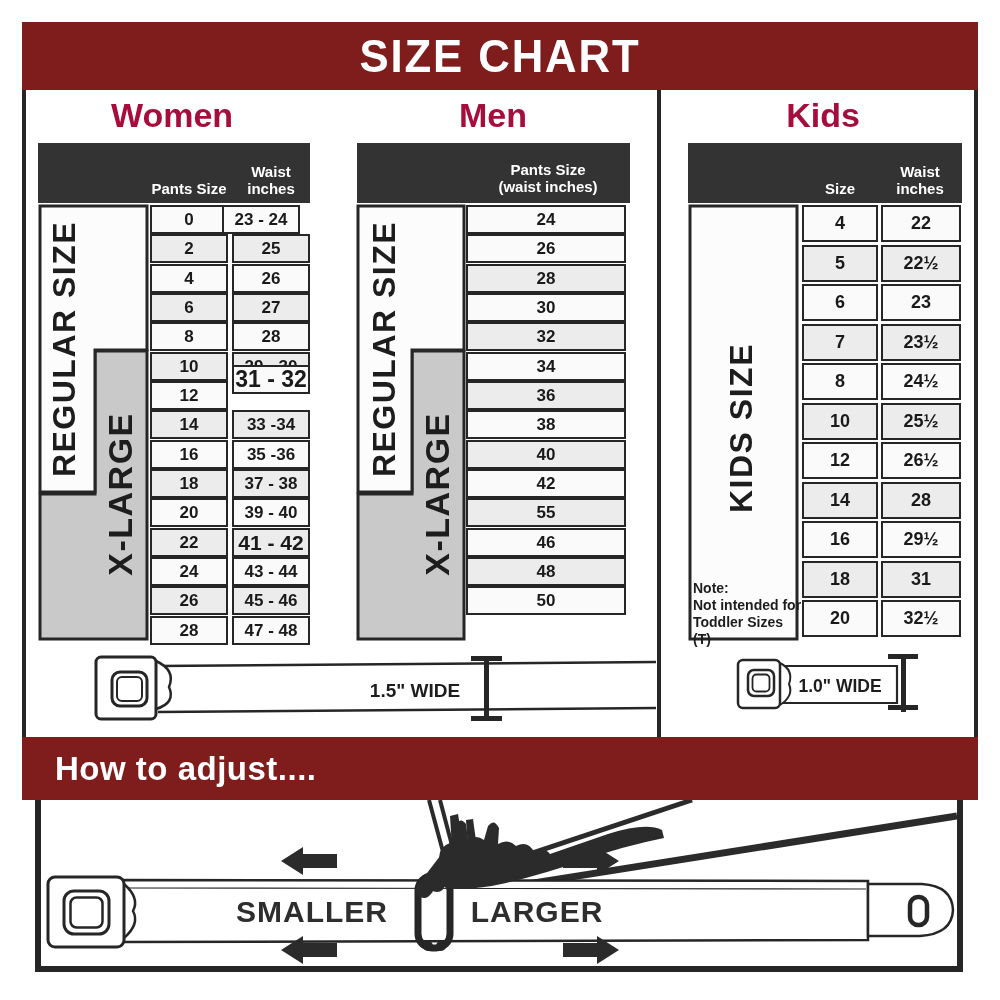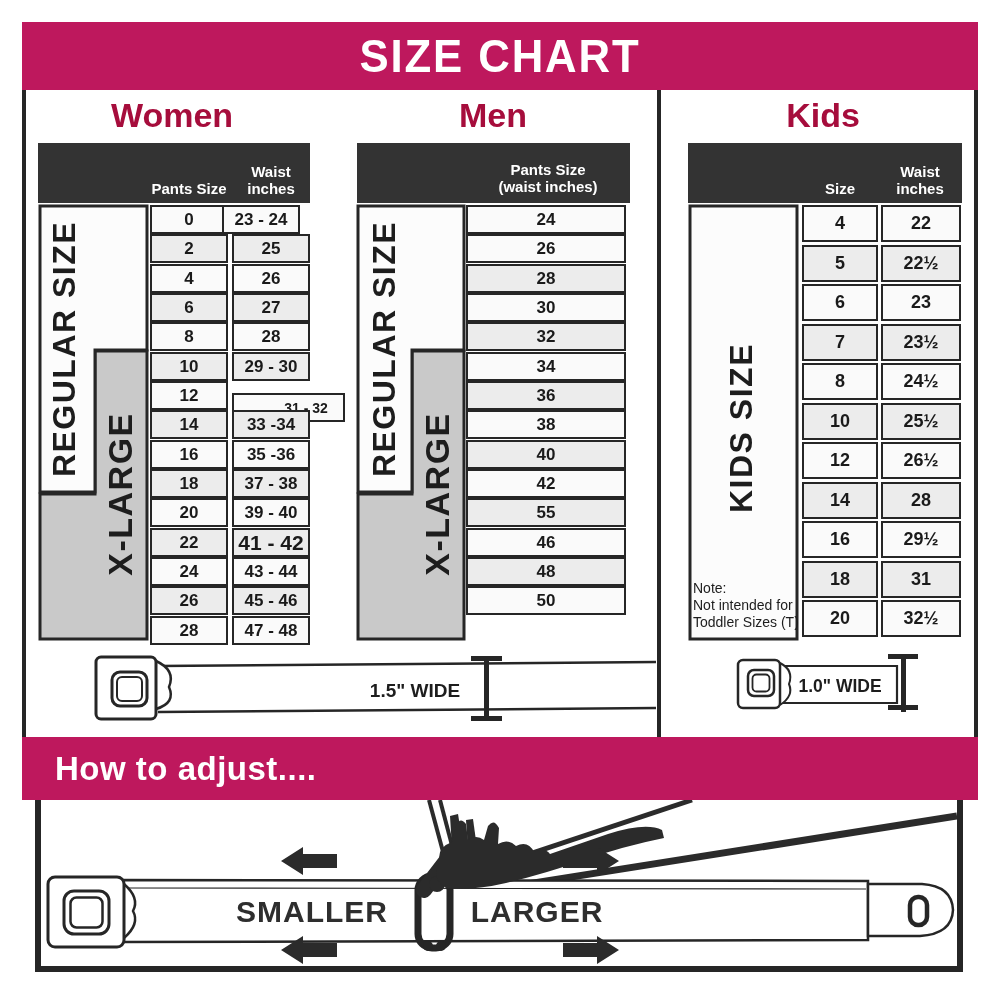--- a/index.html
+++ b/index.html
@@ -1,31 +1,31 @@
 <!DOCTYPE html>
 <html><head>
 <meta charset="utf-8">
 <style>
   html,body{margin:0;padding:0;background:#fff;}
   .page{position:relative;width:1000px;height:1000px;background:#fff;overflow:hidden;
         font-family:"Liberation Sans","DejaVu Sans",sans-serif;color:#1d1d1d;}
   .abs{position:absolute;}
-  .bar{background:#be185d;color:#ffffff;}
+  .bar{background:#7f1d1d;color:#ffffff;}
   #title-bar{left:22px;top:22px;width:956px;height:68px;display:flex;align-items:center;justify-content:center;}
   #title-bar span{font-weight:bold;font-size:46px;letter-spacing:2px;transform:scaleX(0.95);}
   .vline{background:#262626;}
   .sec-title{font-weight:bold;font-size:34px;color:#a60d3c;transform:translateX(-50%);white-space:nowrap;}
   .thead{background:#333333;color:#fff;}
   .thead .lbl{position:absolute;text-align:center;font-weight:bold;font-size:15px;line-height:1.18;}
   .cell{position:absolute;border:2px solid #262626;background:#fafafa;display:flex;align-items:center;justify-content:center;
         font-weight:bold;font-size:17px;color:#1a1a1a;}
   .cell.shaded{background:#ececec;}
   .vlabel{position:absolute;transform:translate(-50%,-50%) rotate(-90deg);white-space:nowrap;
           font-weight:bold;font-size:32px;letter-spacing:1.5px;color:#1d1d1d;}
-  .note{font-weight:normal;font-size:14px;line-height:1.22;color:#1d1d1d;}
+  .note{font-weight:bold;font-size:14px;line-height:1.22;color:#1d1d1d;}
   #adjust-bar{left:22px;top:737px;width:956px;height:63px;display:flex;align-items:center;}
   #adjust-bar span{font-weight:bold;font-size:33px;margin-left:33px;letter-spacing:0.5px;}
   #bottom-panel{left:35px;top:800px;width:916px;height:166px;border:6px solid #262626;border-top:none;background:#fff;}
   svg{display:block;}
   svg text{font-family:"Liberation Sans","DejaVu Sans",sans-serif;}
 </style>
 </head>
 <body>
 
 <div class="page">
@@ -90,21 +90,21 @@
       <div class="cell shaded" style="left: 82px; top: 29px; width: 74px; height: 25px; font-size: 17px;">25</div>
       <div class="cell" style="left: 0px; top: 59px; width: 74px; height: 25px; font-size: 17px;">4</div>
       <div class="cell" style="left: 82px; top: 59px; width: 74px; height: 25px; font-size: 17px;">26</div>
       <div class="cell shaded" style="left: 0px; top: 88px; width: 74px; height: 25px; font-size: 17px;">6</div>
       <div class="cell shaded" style="left: 82px; top: 88px; width: 74px; height: 25px; font-size: 17px;">27</div>
       <div class="cell" style="left: 0px; top: 117px; width: 74px; height: 25px; font-size: 17px;">8</div>
       <div class="cell" style="left: 82px; top: 117px; width: 74px; height: 25px; font-size: 17px;">28</div>
       <div class="cell shaded" style="left: 0px; top: 147px; width: 74px; height: 25px; font-size: 17px;">10</div>
       <div class="cell shaded" style="left: 82px; top: 147px; width: 74px; height: 25px; font-size: 17px;">29 - 30</div>
       <div class="cell" style="left: 0px; top: 176px; width: 74px; height: 25px; font-size: 17px;">12</div>
-      <div class="cell" style="left: 82px; top: 188px; width: 74px; height: 25px; font-size: 14px; padding-left: 35px;">31 - 32</div>
+      <div class="cell" style="left: 82px; top: 160px; width: 74px; height: 25px; font-size: 23px;">31 - 32</div>
       <div class="cell shaded" style="left: 0px; top: 205px; width: 74px; height: 25px; font-size: 17px;">14</div>
       <div class="cell shaded" style="left: 82px; top: 205px; width: 74px; height: 25px; font-size: 17px;">33 -34</div>
       <div class="cell" style="left: 0px; top: 235px; width: 74px; height: 25px; font-size: 17px;">16</div>
       <div class="cell" style="left: 82px; top: 235px; width: 74px; height: 25px; font-size: 17px;">35 -36</div>
       <div class="cell shaded" style="left: 0px; top: 264px; width: 74px; height: 25px; font-size: 17px;">18</div>
       <div class="cell shaded" style="left: 82px; top: 264px; width: 74px; height: 25px; font-size: 17px;">37 - 38</div>
       <div class="cell" style="left: 0px; top: 293px; width: 74px; height: 25px; font-size: 17px;">20</div>
       <div class="cell" style="left: 82px; top: 293px; width: 74px; height: 25px; font-size: 17px;">39 - 40</div>
       <div class="cell shaded" style="left: 0px; top: 323px; width: 74px; height: 25px; font-size: 17px;">22</div>
       <div class="cell shaded" style="left: 82px; top: 323px; width: 74px; height: 25px; font-size: 21px;">41 - 42</div>

